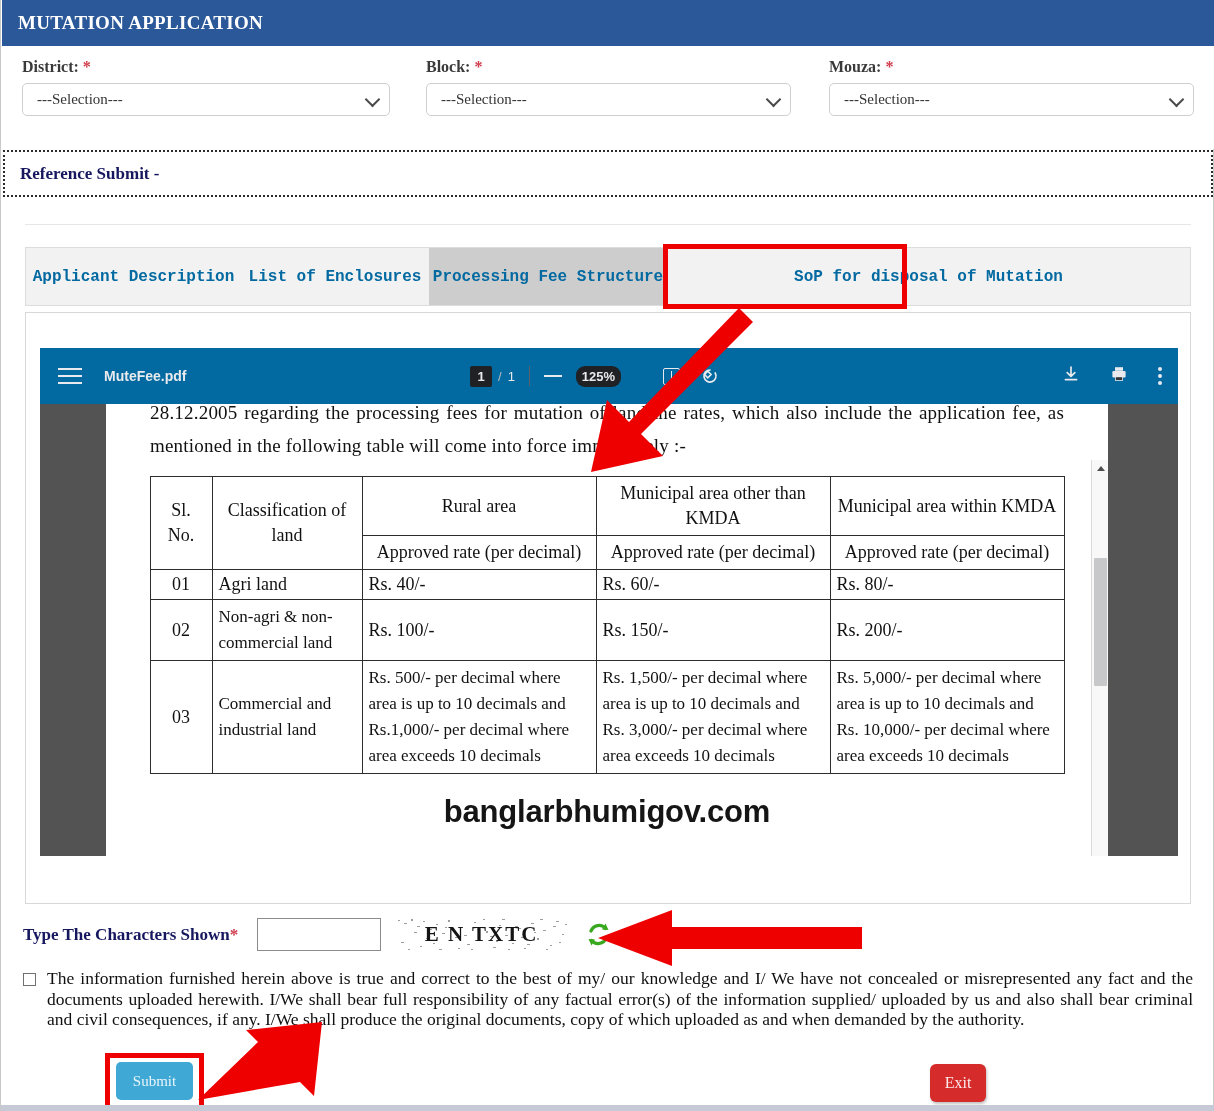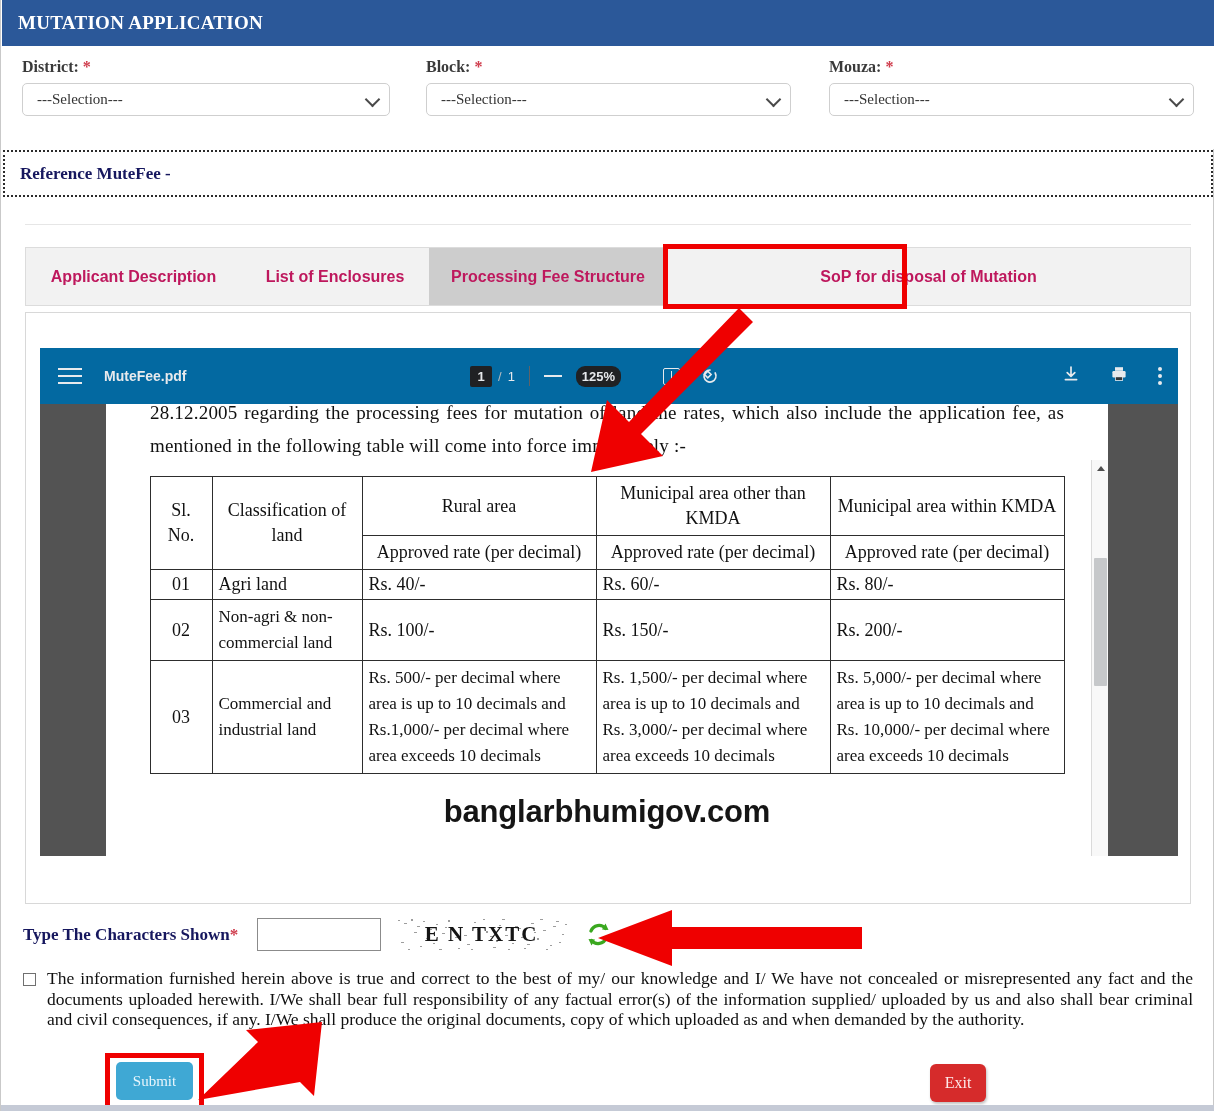--- a/index.html
+++ b/index.html
@@ -98,22 +98,22 @@
 
   
   #tabs {
     position:absolute; left:24px; top:247px; width:1166px; height:59px;
     background:#f2f2f2;
     border:1px solid #dcdcdc;
     display:flex; align-items:stretch;
   }
   .tab {
     display:flex; align-items:center; justify-content:center;
-    font-family:Liberation Sans, sans-serif;
-    font-weight:bold; font-size:16px; color:#be185d;
+    font-family:Liberation Mono, monospace;
+    font-weight:bold; font-size:16px; color:#0369a1;
     cursor:pointer;
     padding:0 20px;
     white-space:nowrap;
   }
   .tab.active { background:#cdcdcd; }
   #tab-applicant-description { width:215px; }
   #tab-particulars-of-transferor { width:209px; }
   #tab-list-of-enclosures { width:188px; }
   #tab-processing-fee-structure { width:238px; }
   #tab-sop-for-disposal { width:auto; flex:1; }
@@ -431,21 +431,21 @@
       </div>
       <div class="select-box">
         <span>---Selection---</span>
         <span class="chev"></span>
       </div>
     </div>
 
   </div>
 
   <div id="ref-box">
-    <div class="ref-label">Reference MuteFee -</div>
+    <div class="ref-label">Reference Submit -</div>
   </div>
   <div id="thin-rule"></div>
 
   <div id="tabs">
     <div class="tab" id="tab-applicant-description">Applicant Description</div>
     <div class="tab" id="tab-list-of-enclosures">List of Enclosures</div>
     <div class="tab active" id="tab-processing-fee-structure">Processing Fee Structure</div>
     <div class="tab" id="tab-sop-for-disposal">SoP for disposal of Mutation</div>
   </div>
   <div id="annotation-tab-box"></div>

